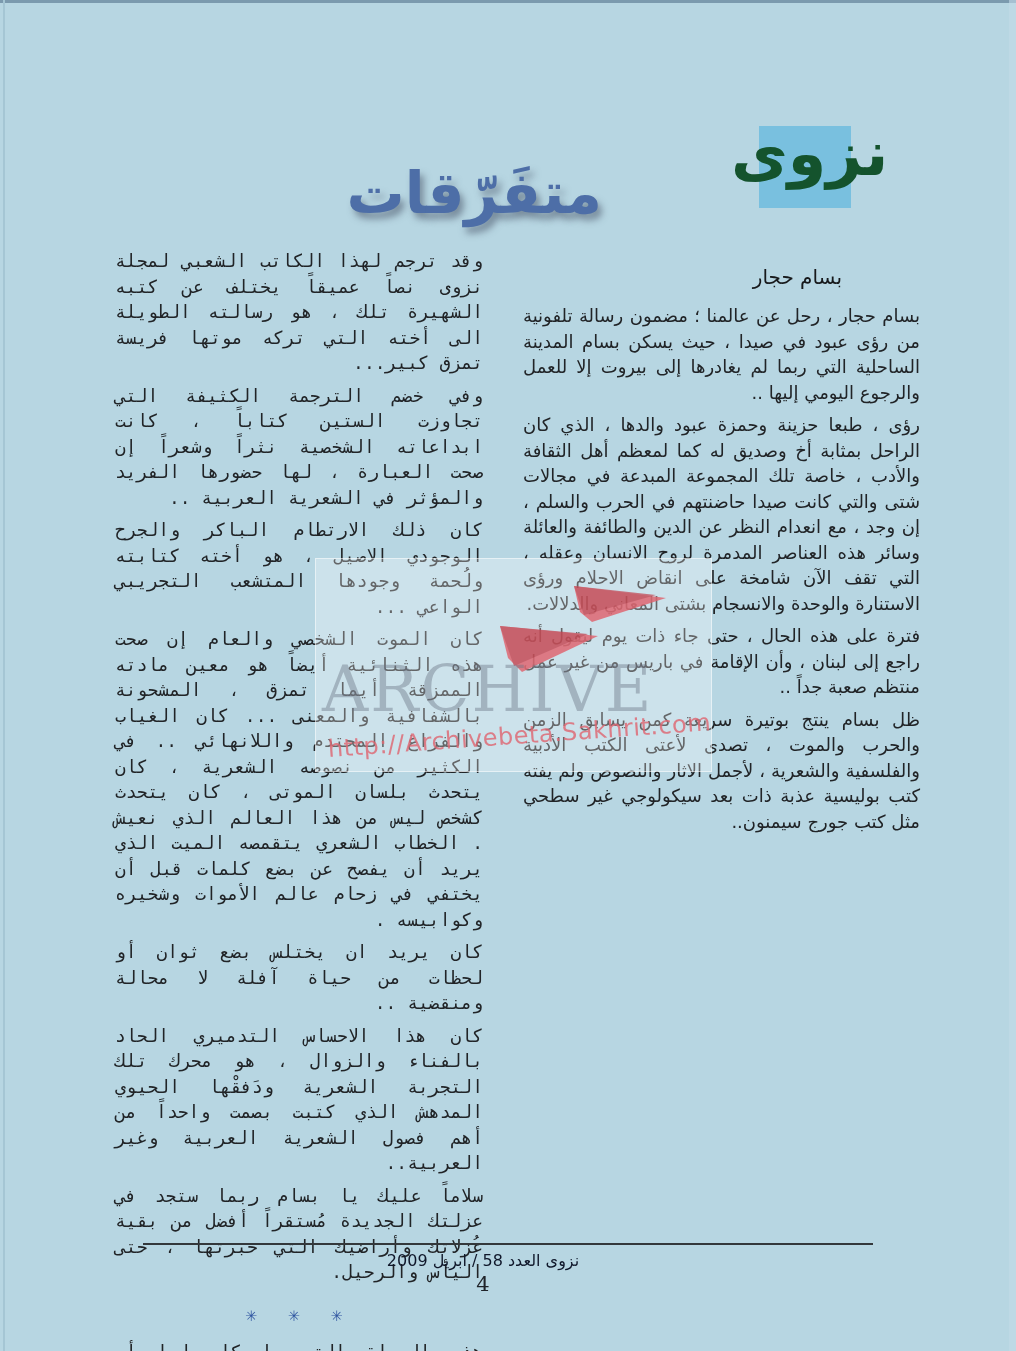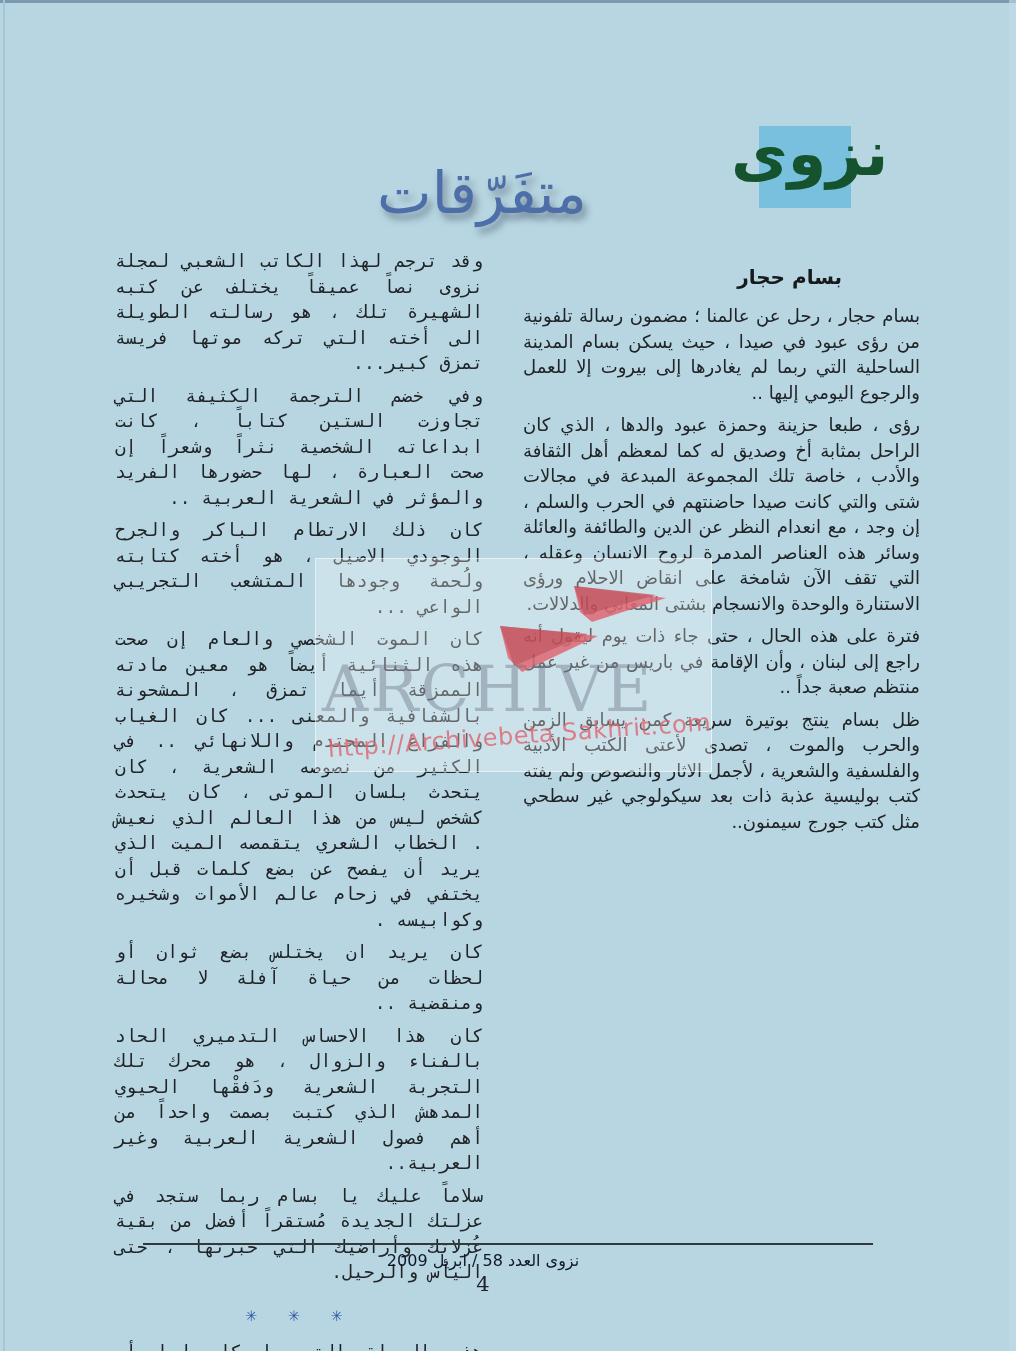--- a/index.html
+++ b/index.html
@@ -20,31 +20,31 @@
   .logo-text{
     position:absolute;left:0;top:-4px;
     font-size:62px;font-weight:bold;color:#14532d;
     direction:rtl;line-height:100px;letter-spacing:-2px;
   }
 
   
   .page-title{
     position:absolute;left:362px;top:148px;width:240px;
     direction:rtl;text-align:center;
-    font-size:58px;font-weight:normal;color:#4d6ea7;
+    font-size:58px;font-weight:bold;color:#4d6ea7;
     text-shadow:4px 6px 7px rgba(70,80,100,.55);
     line-height:90px;
   }
 
   
   .col{position:absolute;direction:rtl;text-align:justify;color:#212427;}
   .col-right{left:523px;top:265px;width:397px;}
   .col-left{left:115px;top:250px;width:368px;font-family:Liberation Mono, monospace;}
   .author-heading{
-    font-size:20px;font-weight:bold;color:#17191b;
+    font-size:20px;font-weight:normal;color:#17191b;
     margin:0 78px 14px 0;direction:rtl;
   }
   .para{
     font-size:18px;line-height:25.5px;
     margin:0 0 7px 0;
   }
   .separator{
     text-align:center;color:#2f55a0;font-size:19px;
     letter-spacing:10px;margin:16px 0 14px 0;
   }

